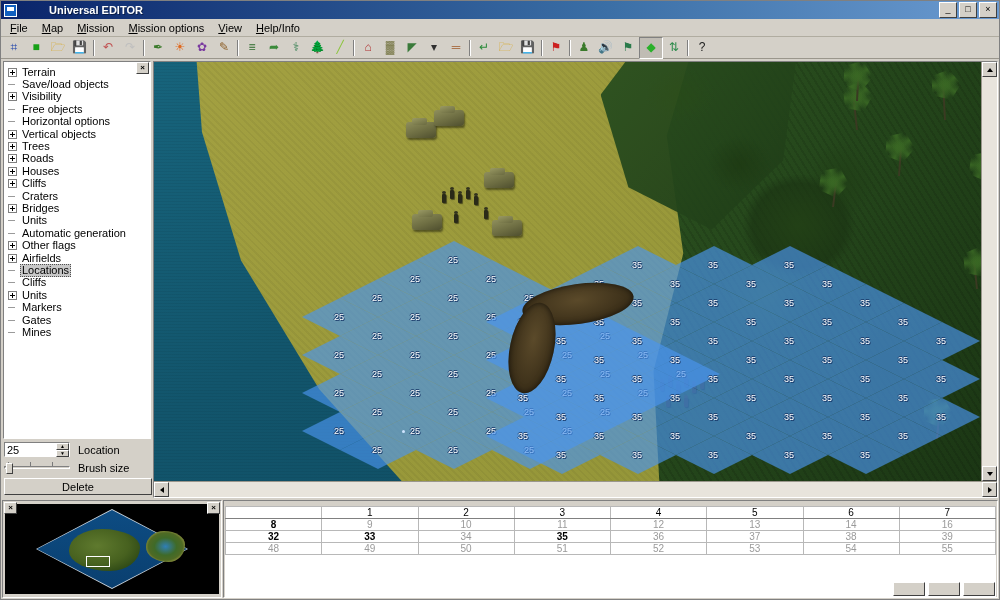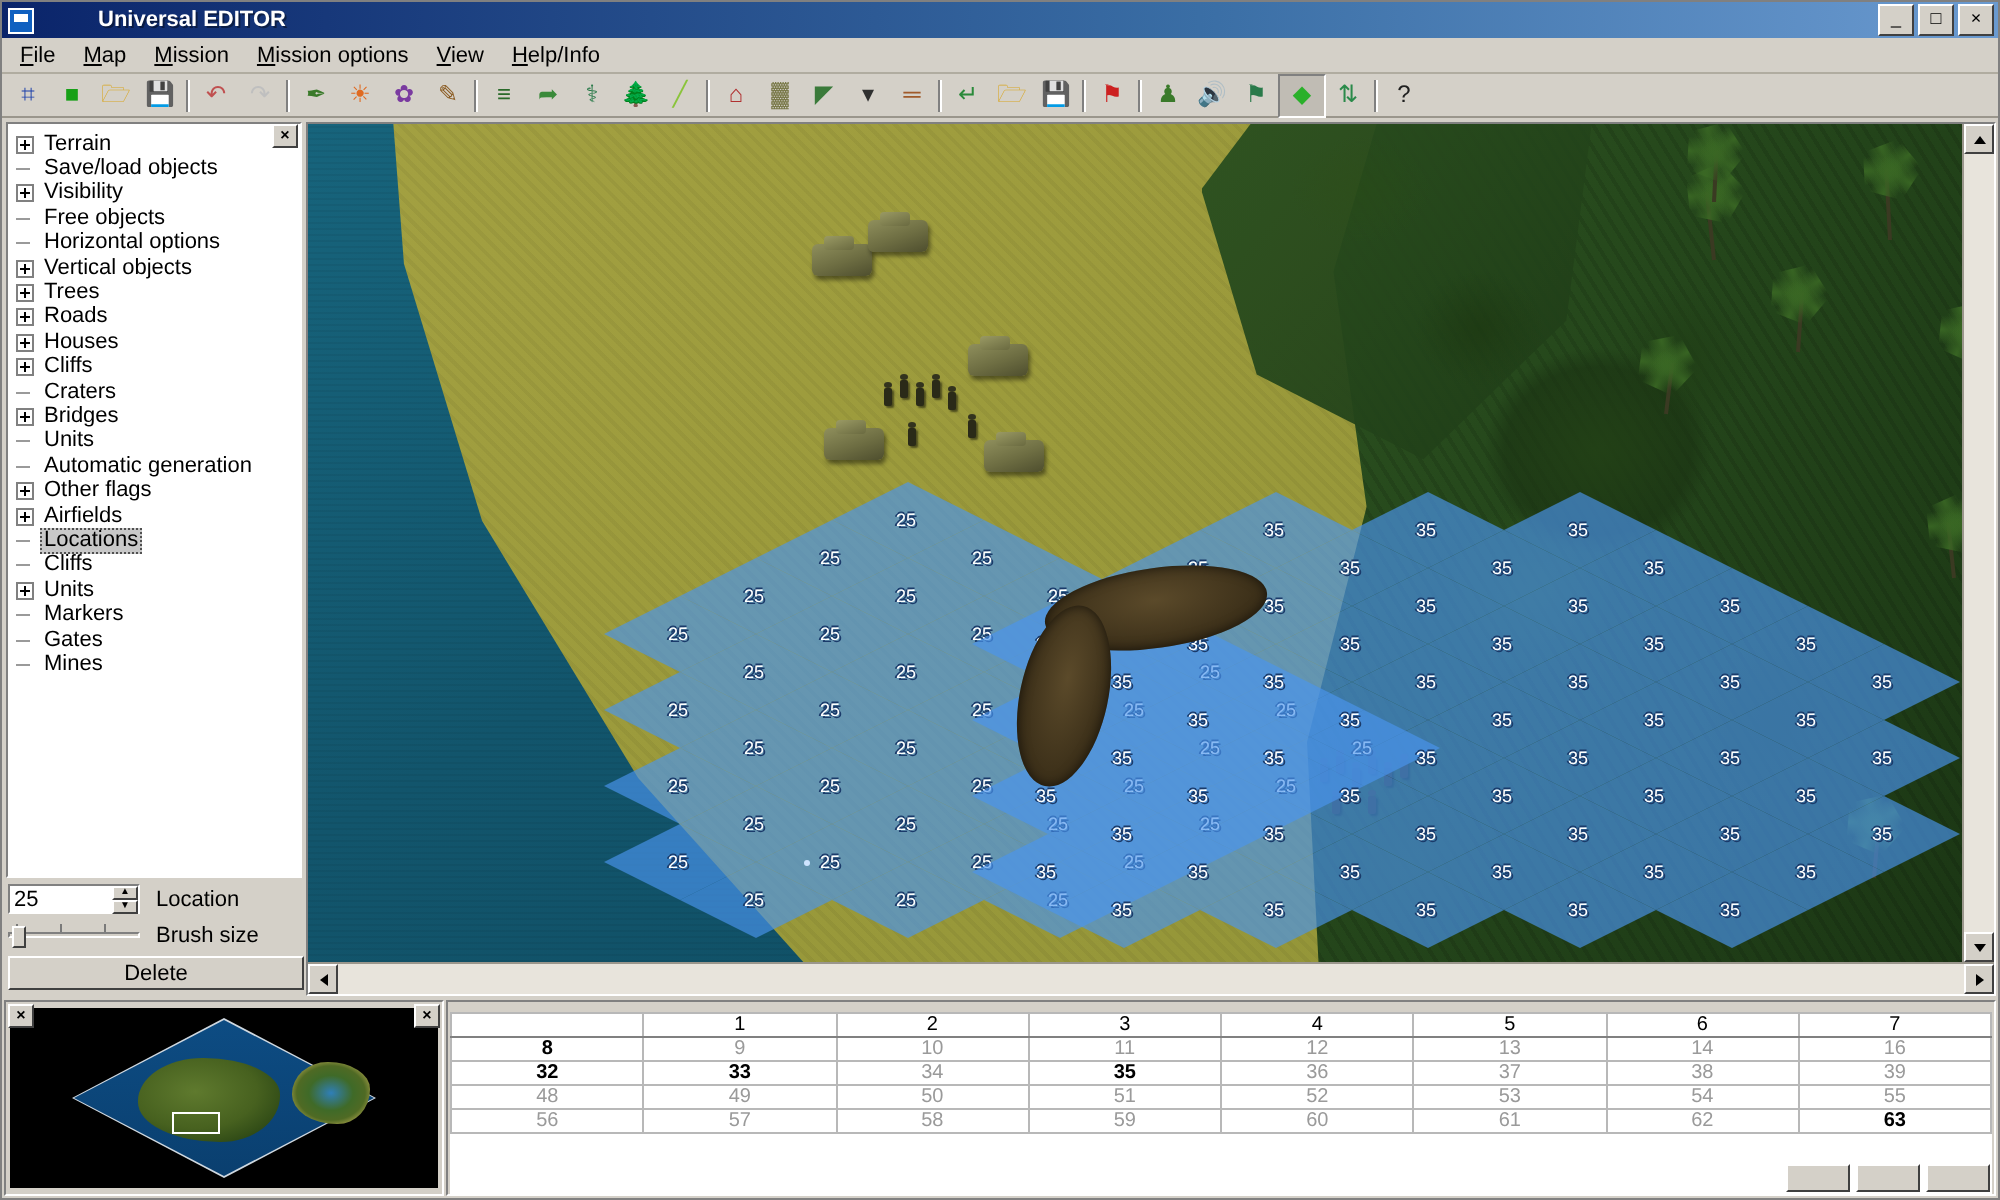--- a/index.html
+++ b/index.html
@@ -816,30 +816,20 @@
               <tr>
                 <td class="">48</td>
                 <td class="">49</td>
                 <td class="">50</td>
                 <td class="">51</td>
                 <td class="">52</td>
                 <td class="">53</td>
                 <td class="">54</td>
                 <td class="">55</td>
               </tr>
-              <tr>
-                <td class="">56</td>
-                <td class="">57</td>
-                <td class="">58</td>
-                <td class="">59</td>
-                <td class="">60</td>
-                <td class="">61</td>
-                <td class="">62</td>
-                <td class="used">63</td>
-              </tr>
             </tbody>
         </table>
       </div>
       <div class="gridbtns">
         <div class="gbtn"></div>
         <div class="gbtn"></div>
         <div class="gbtn"></div>
       </div>
     </div>
   </div>

